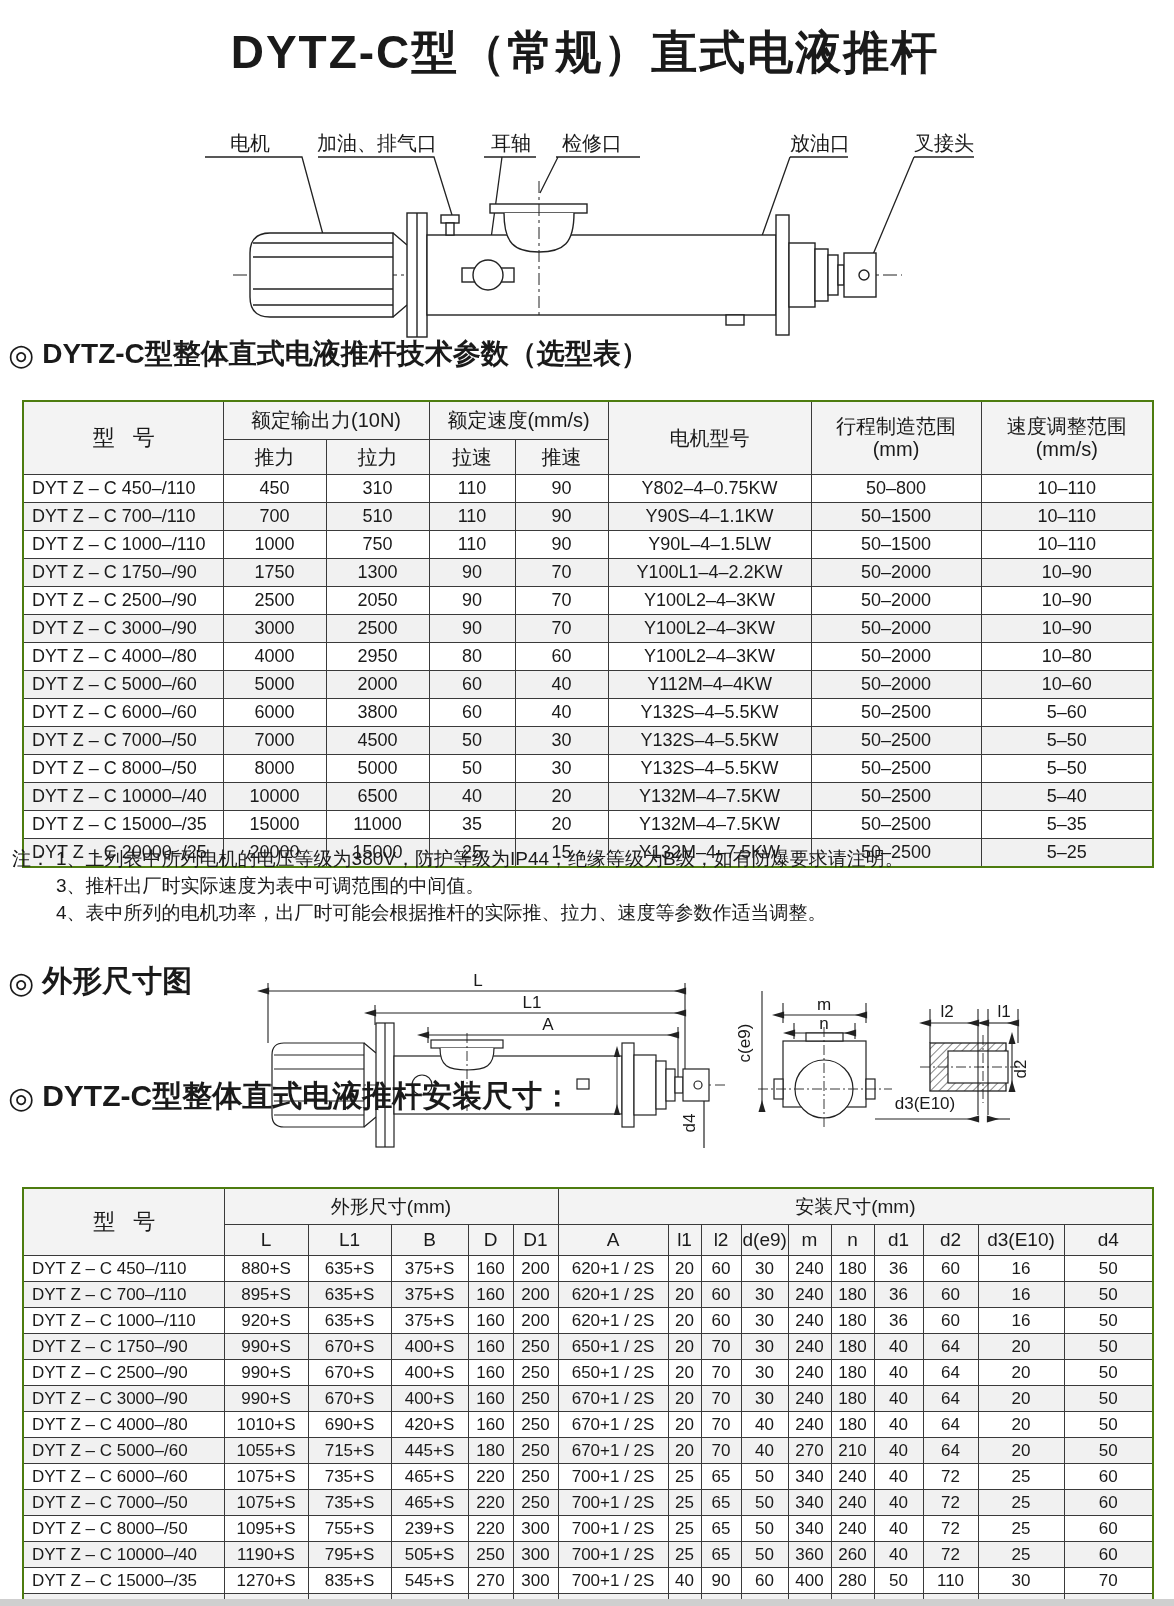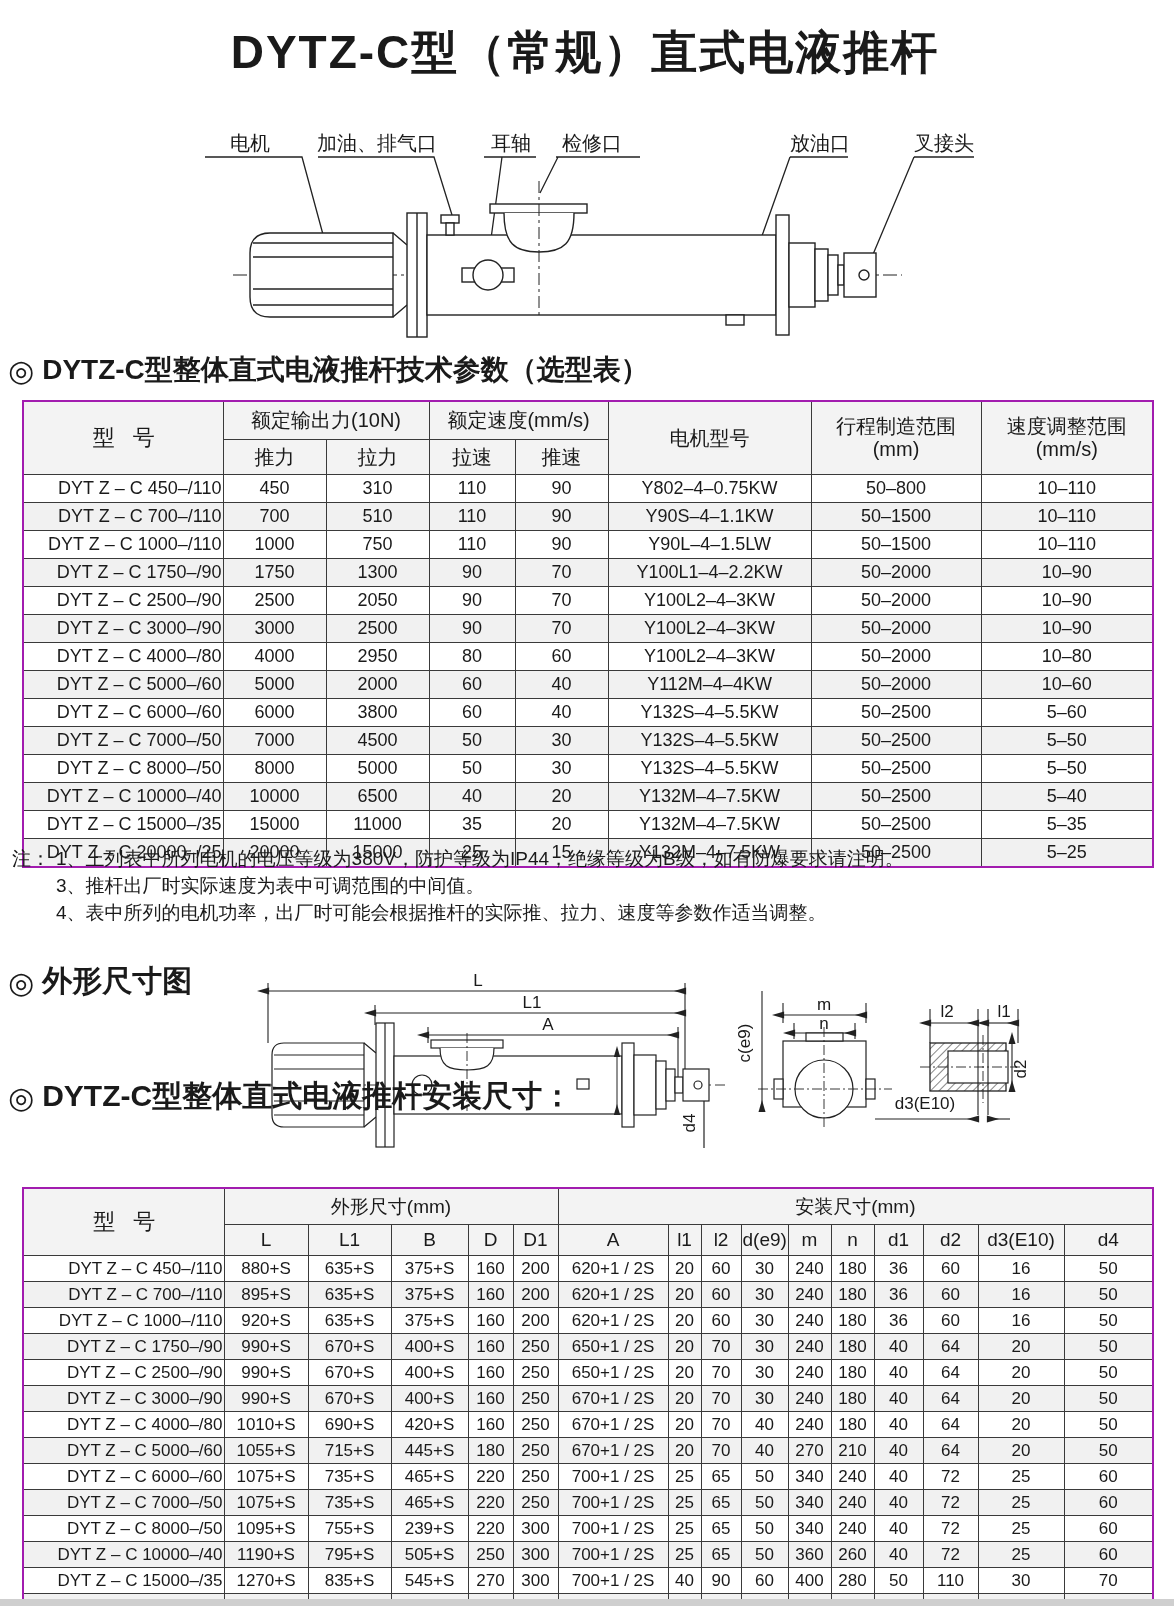--- a/index.html
+++ b/index.html
@@ -7,45 +7,45 @@
     position:relative;width:1174px;height:1606px;background:#ffffff;
     font-family:"Liberation Sans","DejaVu Sans",sans-serif;color:#1a1a1a;
     overflow:hidden;margin:0 auto;
   }
   .title{
     position:absolute;top:22px;left:0;width:1090px;text-align:center;
     font-size:46px;font-weight:bold;letter-spacing:2px;margin:0;padding-left:80px;box-sizing:border-box;
   }
   .sec{position:absolute;left:8px;font-weight:bold;white-space:nowrap;}
   .sec .marker{font-size:30px;vertical-align:-2px;margin-right:8px;}
-  #sec1{top:351px;font-size:28px;text-align:right;}
+  #sec1{top:335px;font-size:28px;text-align:right;}
   #sec2{top:961px;font-size:30px;}
   #sec3{top:1076px;font-size:30px;}
   svg{position:absolute;left:0;}
   svg text{font-family:"Liberation Sans","DejaVu Sans",sans-serif;fill:#1a1a1a;}
   #diagram1{top:103px;}
   #diagram2{top:943px;}
   .lbl{font-size:20px;}
   .dlbl{font-size:17px;}
   table{border-collapse:collapse;position:absolute;left:22px;width:1130px;table-layout:fixed;
-        border:2px solid #a21caf;}
+        border:2px solid #4d7c0f;}
   #table1{top:400px;}
   #table2{top:1187px;}
   th,td{border:1px solid #3a3a3a;text-align:center;overflow:hidden;white-space:nowrap;}
   thead th{background:#f3f3f3;font-weight:normal;}
   #table1 thead th{font-size:20px;}
   #table1 thead tr:first-child th{height:35px;}
   #table1 thead tr:last-child th{height:32px;}
   #table1 tbody td{height:25px;font-size:18px;}
   #table2 thead th{font-size:19px;}
   #table2 thead tr:first-child th{height:33px;}
   #table2 thead tr:last-child th{height:28px;}
   #table2 tbody td{height:23px;font-size:17px;}
   tbody tr:nth-child(even){background:#f1f1f1;}
-  td.model,#table1 th.model,#table2 th.model{text-align:right;padding-left:8px;}
+  td.model,#table1 th.model,#table2 th.model{text-align:left;padding-left:8px;}
   th.model{font-size:22px !important;letter-spacing:6px;text-align:center !important;}
   th.pre{white-space:pre-line;line-height:1.15;}
   .notes{position:absolute;top:845px;left:12px;width:1155px;display:flex;font-size:19px;}
   .notes .prefix{flex:0 0 auto;line-height:27px;}
   .notes .items{flex:1;margin-left:6px;}
   .notes .items div{line-height:27px;white-space:nowrap;}
   .page-edge{position:absolute;left:0;top:1599px;width:1174px;height:7px;background:#cfcfcf;}
 </style>
 </head>
 <body>

